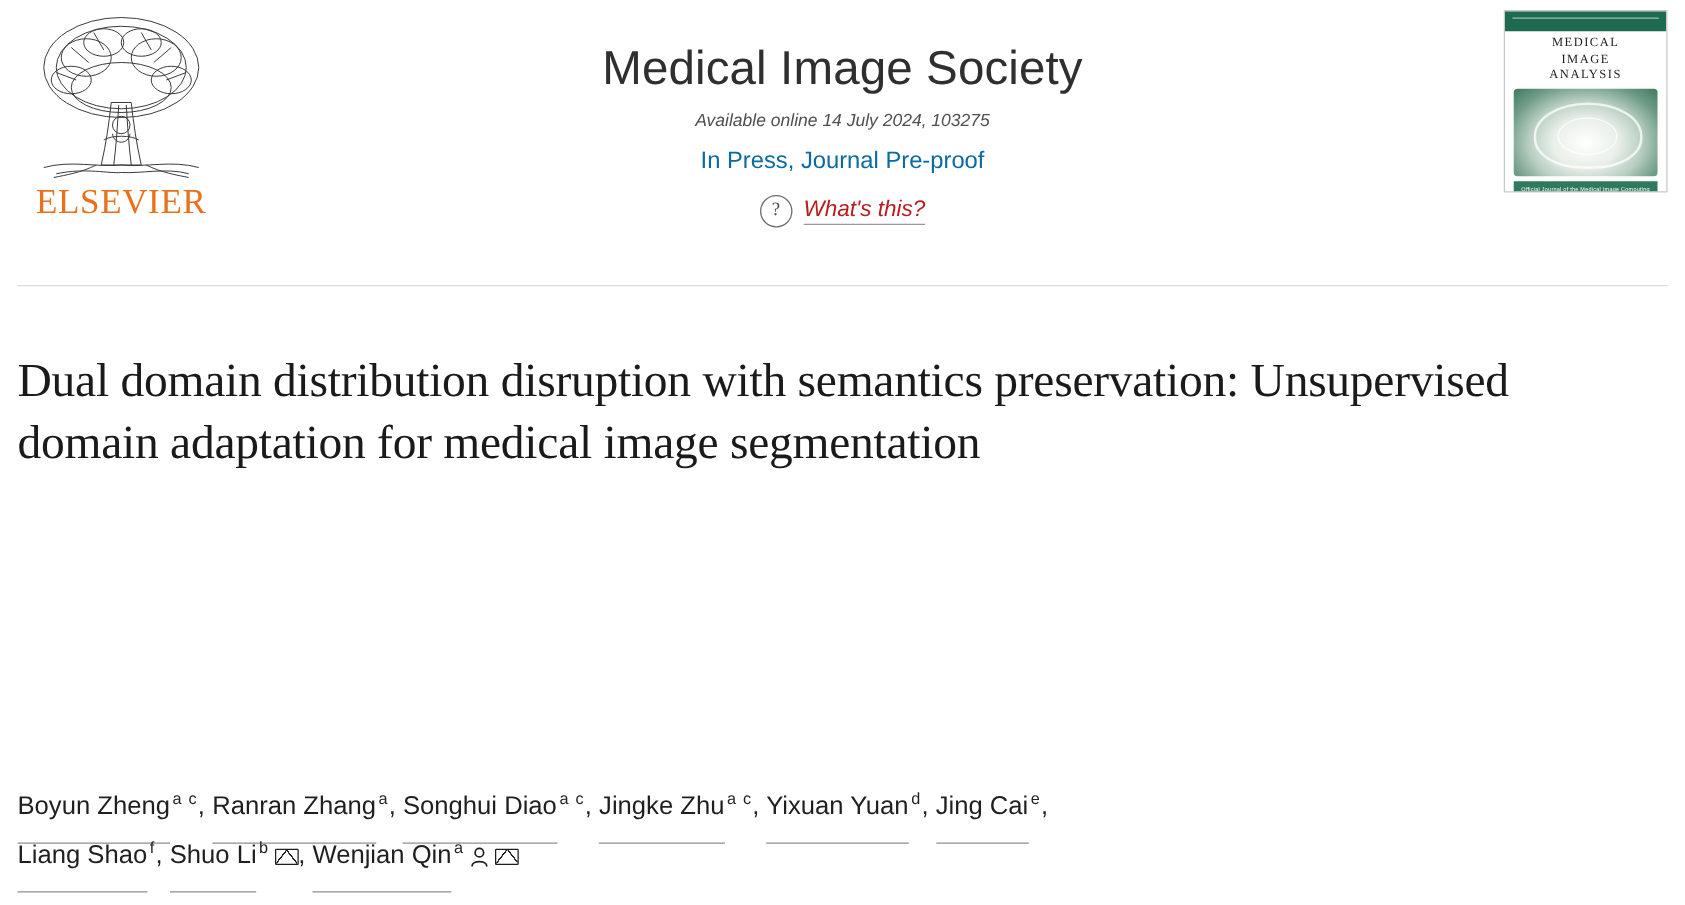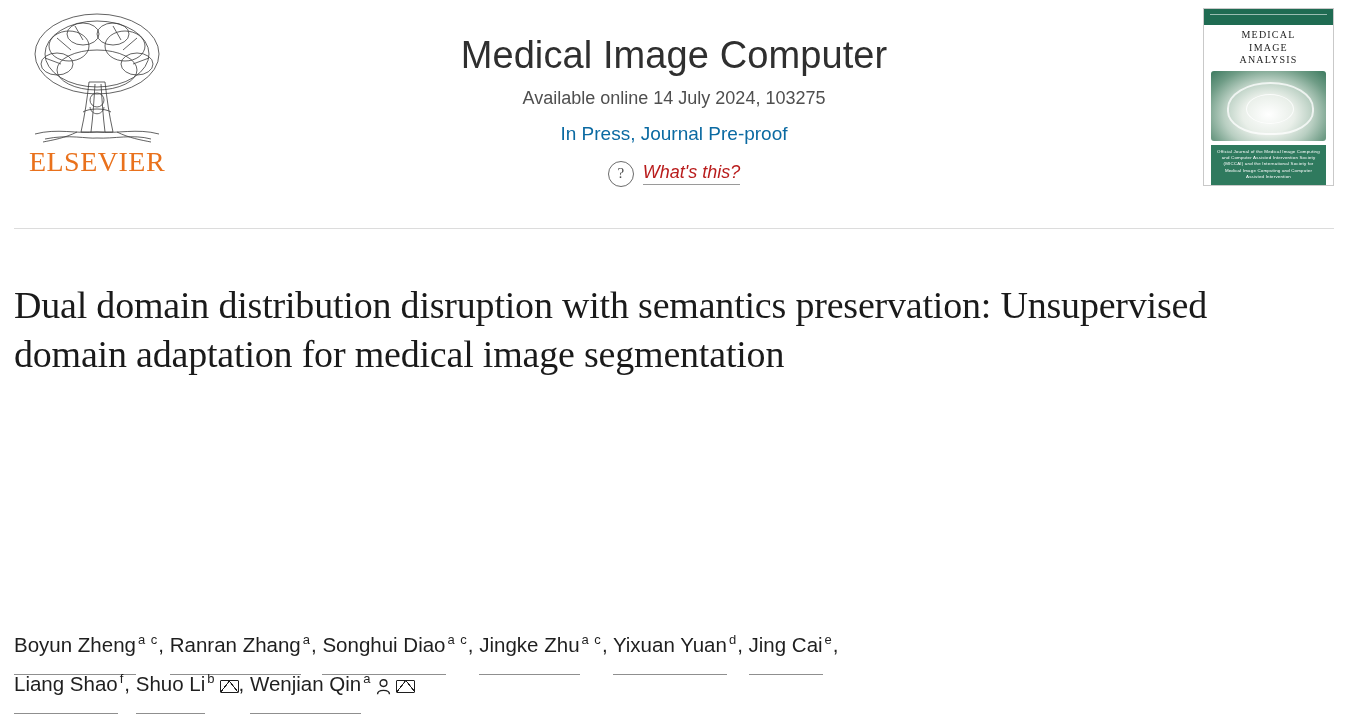--- a/index.html
+++ b/index.html
@@ -62,23 +62,24 @@
     font-size: 38px;
     font-weight: 400;
     color: #2f2f2f;
     line-height: 1.15;
     letter-spacing: 0.1px;
     pointer-events: auto;
     display: inline-block;
   }
   .journal-sub {
     margin-top: 10px;
-    font-size: 18px;
+    font-size: 14px;
     color: #4f4f4f;
     pointer-events: auto;
+    font-style: italic;
   }
   .press-row {
     margin-top: 14px;
     display: flex;
     align-items: center;
     justify-content: center;
     gap: 16px;
     pointer-events: auto;
     flex-direction: column;
   }
@@ -108,21 +109,21 @@
     border-bottom: 1.5px solid #9a9a9a;
     padding-bottom: 1px;
     font-style: italic;
   }
 
   .cover {
     position: absolute;
     right: 14px;
     top: 8px;
     width: 131px;
-    height: 178px;
+    height: 146px;
     border: 1px solid #c9c9c9;
     background: #ffffff;
     overflow: hidden;
   }
   .cover-top {
     height: 16px;
     background: #1f6b52;
     position: relative;
   }
   .cover-top::after {
@@ -286,21 +287,21 @@
           <path d="M60 124 C48 130 36 132 26 134"></path>
           <path d="M100 124 C112 130 124 132 134 134"></path>
 
           <path d="M40 30 L54 42 M58 18 L66 32 M96 18 L104 32 M120 30 L106 42 M28 50 L44 56 M132 50 L116 56"></path>
         </g>
       </svg>
       <div class="elsevier-word">ELSEVIER</div>
     </div>
 
     <div class="journal-block">
-      <div class="journal-title">Medical Image Computer</div>
+      <div class="journal-title">Medical Image Society</div>
       <div class="journal-sub">Available online 14 July 2024, 103275</div>
       <div class="press-row">
         <span class="press-link">In Press, Journal Pre-proof</span>
         <span class="whats-this">
           <span class="q-icon">?</span>
           <span class="whats-this-label">What's this?</span>
         </span>
       </div>
     </div>
 

